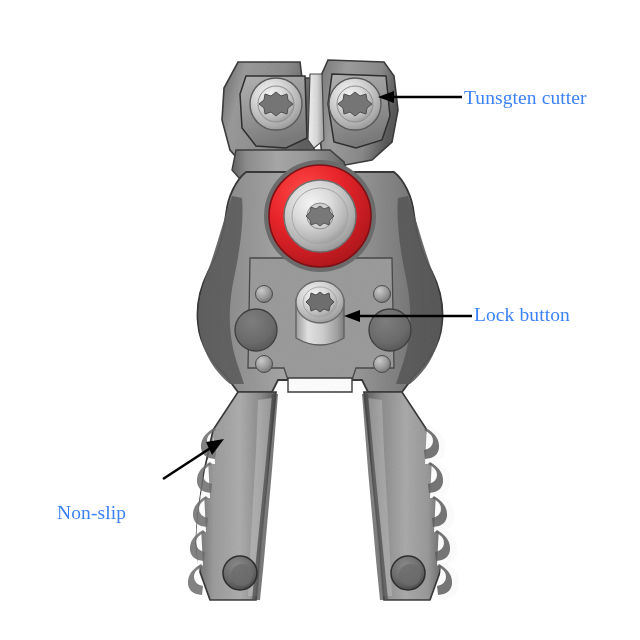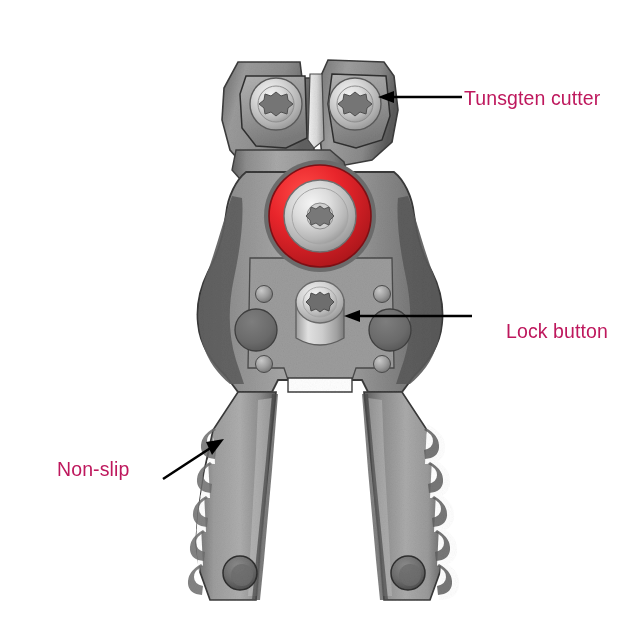--- a/index.html
+++ b/index.html
@@ -19,44 +19,44 @@
   }
   #art {
     position: absolute;
     left: 0;
     top: 0;
     width: 640px;
     height: 640px;
   }
   .callout-label {
     position: absolute;
-    font-family: Liberation Sans, sans-serif;
+    font-family: Liberation Serif, serif;
     font-size: 19.5px;
-    color: #be185d;
+    color: #3b82f6;
     white-space: nowrap;
     letter-spacing: 0.1px;
   }
   #label-cutter {
     left: 464px;
     top: 87px;
   }
   #label-lock {
     left: 474px;
-    top: 320px;
-    margin-left: 32px;
+    top: 304px;
   }
   #label-handle {
     left: 57px;
     top: 450px;
     line-height: 38px;
     white-space: normal;
     width: 200px;
   }
   .label-line {
     display: block;
+    margin-top: 44px;
   }
 </style>
 </head>
 <body>
 
 <div id="stage">
 
   <svg id="art" viewBox="0 0 640 640">
     <defs>
       <linearGradient id="gBodyV" x1="0" y1="0" x2="1" y2="0">

